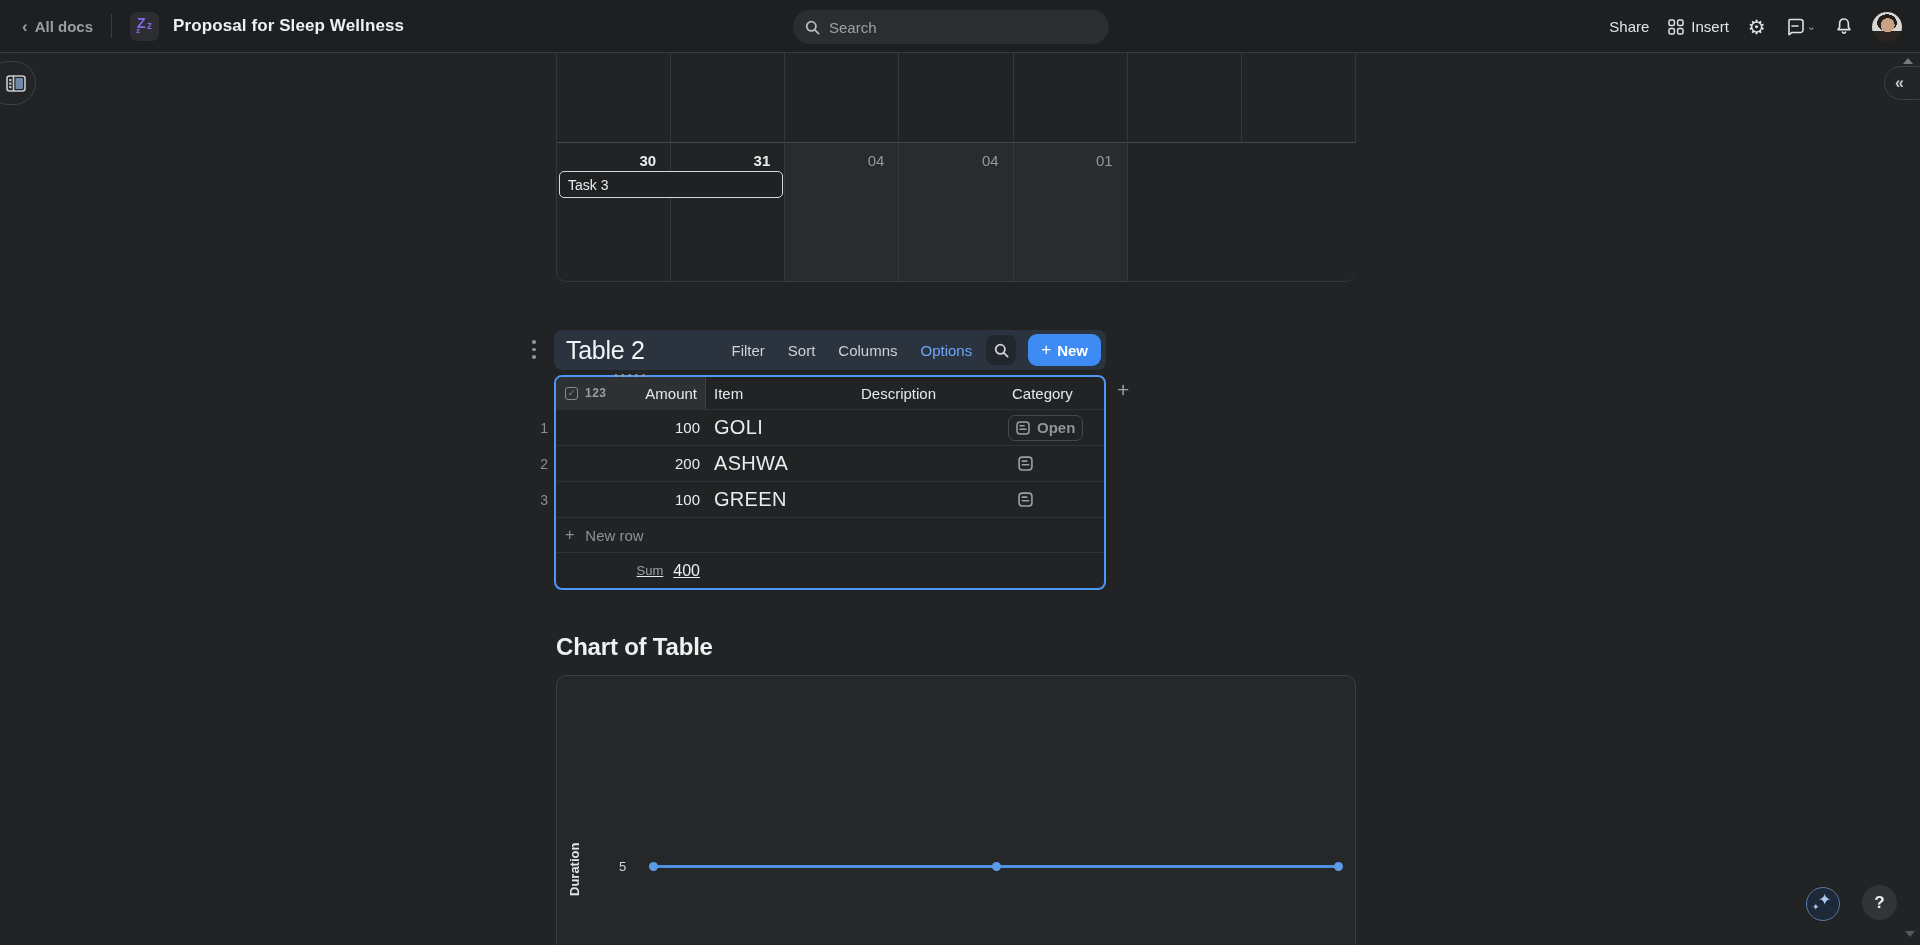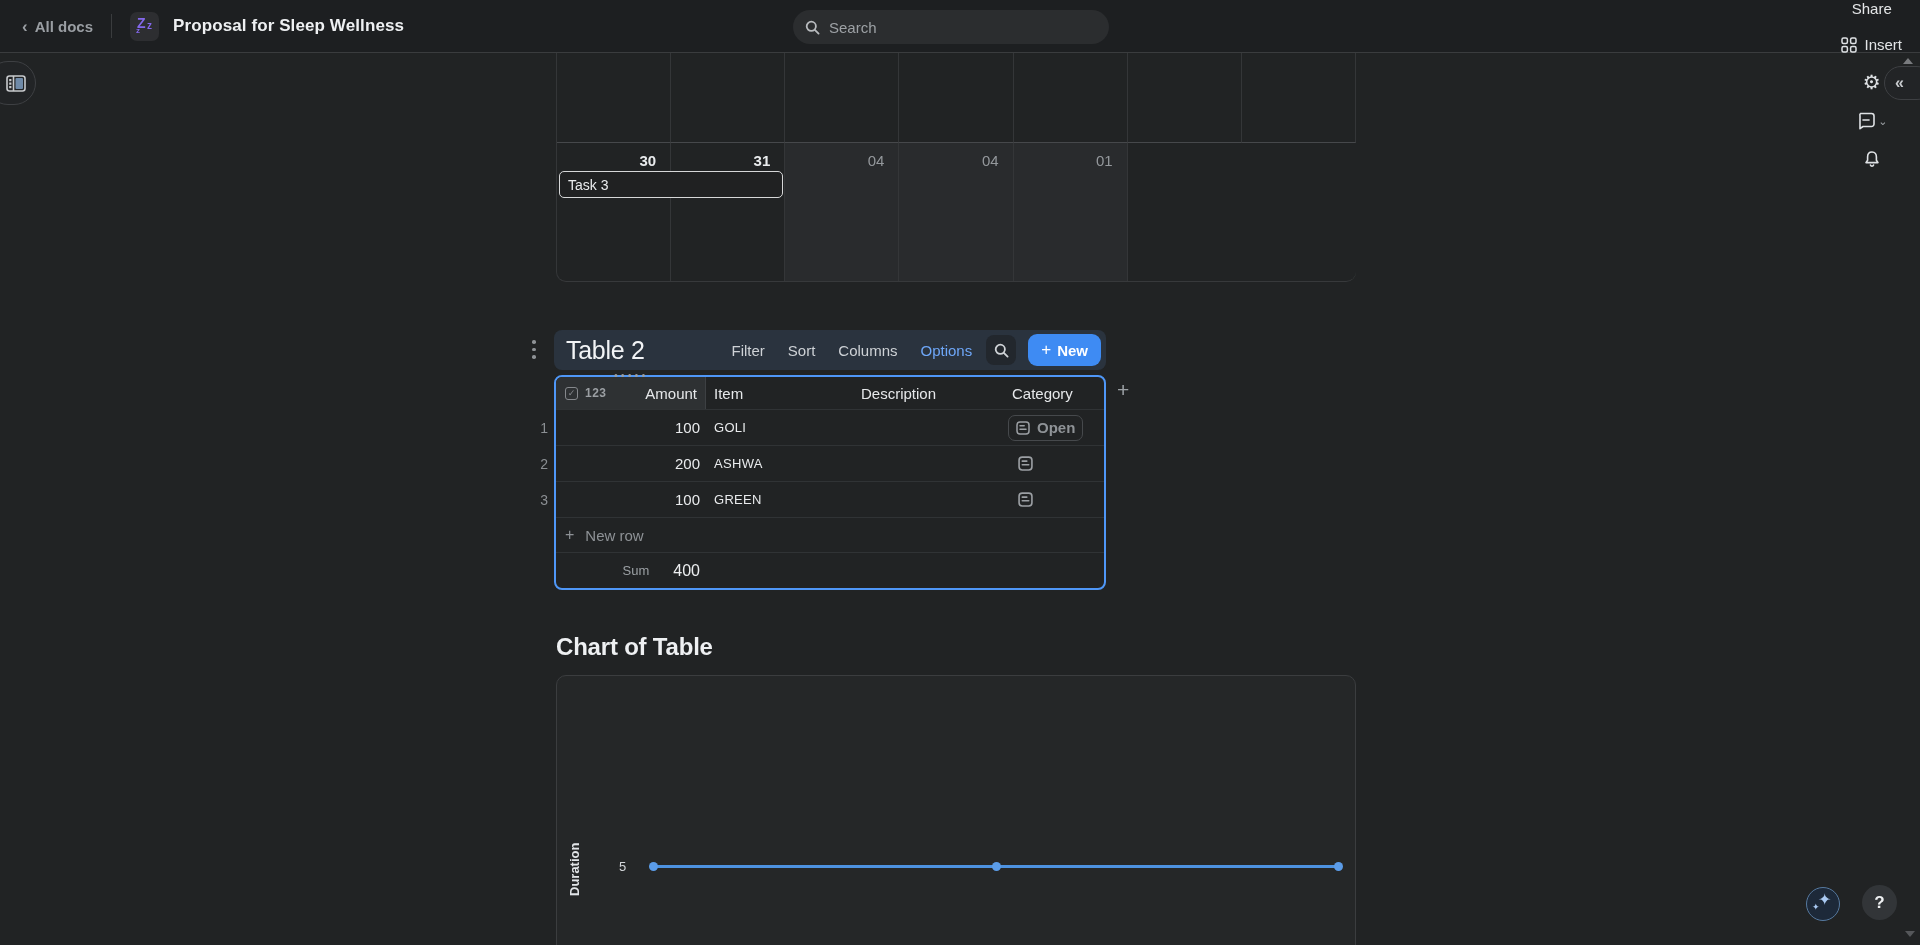--- a/index.html
+++ b/index.html
@@ -19,21 +19,21 @@
   .doc-icon .z2 { position:absolute; left:17px; top:8px; color:#8468ec; font-weight:700; font-size:10px; }
   .doc-icon .z3 { position:absolute; left:6px; top:14px; color:#8468ec; font-weight:700; font-size:8px; }
   .doc-title { font-size:17px; font-weight:700; color:#eef0f2; letter-spacing:.1px; margin-left:4px; }
 
   .search-box { position:absolute; left:793px; top:10px; width:316px; height:34px; border-radius:17px;
     background:#2b2d2f; display:flex; align-items:center; padding:0 12px; gap:9px; }
   .search-box input { background:transparent; border:none; outline:none; color:#cfd3d7;
     font-size:15px; font-family:inherit; width:240px; }
   .search-box input::placeholder { color:#9da1a5; }
 
-  .tb-right { position:absolute; right:18px; top:0; height:53px; display:flex; align-items:center; gap:19px;flex-direction:column; }
+  .tb-right { position:absolute; right:18px; top:0; height:53px; display:flex; align-items:center; gap:19px; }
   .tb-label { font-size:15px; color:#e3e5e7; cursor:pointer; }
   .insert-group { display:flex; align-items:center; gap:7px; cursor:pointer; }
   .icon-btn { display:flex; align-items:center; cursor:pointer; }
   .gear-glyph { font-size:20px; color:#dfe2e5; line-height:1; }
   .chev-down { font-size:11px; color:#9da1a5; margin-left:2px; }
   .avatar { width:30px; height:30px; border-radius:50%;
     background:
       radial-gradient(circle at 52% 44%, #c9a184 0 30%, rgba(0,0,0,0) 31%),
       radial-gradient(ellipse 60% 52% at 50% 36%, #241e1c 0 54%, rgba(0,0,0,0) 55%),
       linear-gradient(180deg, #d8d4cf 0 62%, #2a2422 63%);
@@ -95,36 +95,36 @@
   .type-123 { font-size:12px; font-weight:700; color:#9b9fa3; letter-spacing:.5px; }
   .hd-amount .hd-label { margin-left:auto; }
   .hd-label { font-size:15px; color:#e6e8ea; font-weight:500; }
   .hd-item { width:150px; display:flex; align-items:center; padding-left:8px; }
   .hd-desc { width:150px; display:flex; align-items:center; padding-left:5px; }
   .hd-cat  { flex:1; display:flex; align-items:center; padding-left:6px; }
 
   .t-row { display:flex; height:36px; align-items:center; border-top:1px solid #303335; position:relative; }
   .row-num { position:absolute; left:-24px; width:16px; text-align:right; font-size:14px; color:#8b8f93; }
   .cell-amount { width:150px; text-align:right; padding-right:6px; font-size:15px; color:#e9ebed; }
-  .cell-item { width:150px; padding-left:8px; font-size:13px; color:#e9ebed; letter-spacing:.3px; }
+  .cell-item { width:150px; padding-left:8px; font-size:20px; color:#e9ebed; letter-spacing:.3px; }
   .cell-desc { width:150px; }
   .cell-cat { flex:1; display:flex; align-items:center; }
   .open-btn { margin-left:2px; height:26px; padding:0 7px; border:1px solid #46494c; border-radius:7px;
     display:flex; align-items:center; gap:7px; cursor:pointer; }
   .open-btn span { font-size:15px; font-weight:600; color:#8f9397; }
   .page-ic { flex:0 0 auto; display:flex; cursor:pointer; }
   .cell-cat > .page-ic { margin-left:12px; }
 
   .new-row { display:flex; height:35px; align-items:center; border-top:1px solid #303335;
     padding-left:9px; gap:11px; cursor:pointer; }
   .new-row .plus { color:#8e9296; font-size:16px; }
   .new-row .lbl { color:#8e9296; font-size:15px; }
   .sum-row { height:36px; border-top:1px solid #303335; position:relative; }
   .sum-wrap { position:absolute; left:0; top:0; width:144px; height:100%;
-    display:flex; align-items:center; justify-content:flex-end; gap:24px; cursor:pointer; }
+    display:flex; align-items:center; justify-content:flex-end; gap:10px; cursor:pointer;text-decoration:underline; }
   .sum-lbl { font-size:13px; color:#9ba0a4; }
   .sum-val { font-size:16px; color:#eceef0; font-weight:500; }
   .add-col { position:absolute; left:1117px; top:379px; font-size:21px; color:#9ba0a4;
     cursor:pointer; line-height:1; }
 
   
   .chart-title { position:absolute; left:556px; top:633px; font-size:24px; font-weight:700;
     color:#eef0f2; letter-spacing:-.2px; }
   .chart-box { position:absolute; left:556px; top:675px; width:800px; height:290px;
     border:1px solid #3b3d3f; border-radius:10px; background:#252728; }

